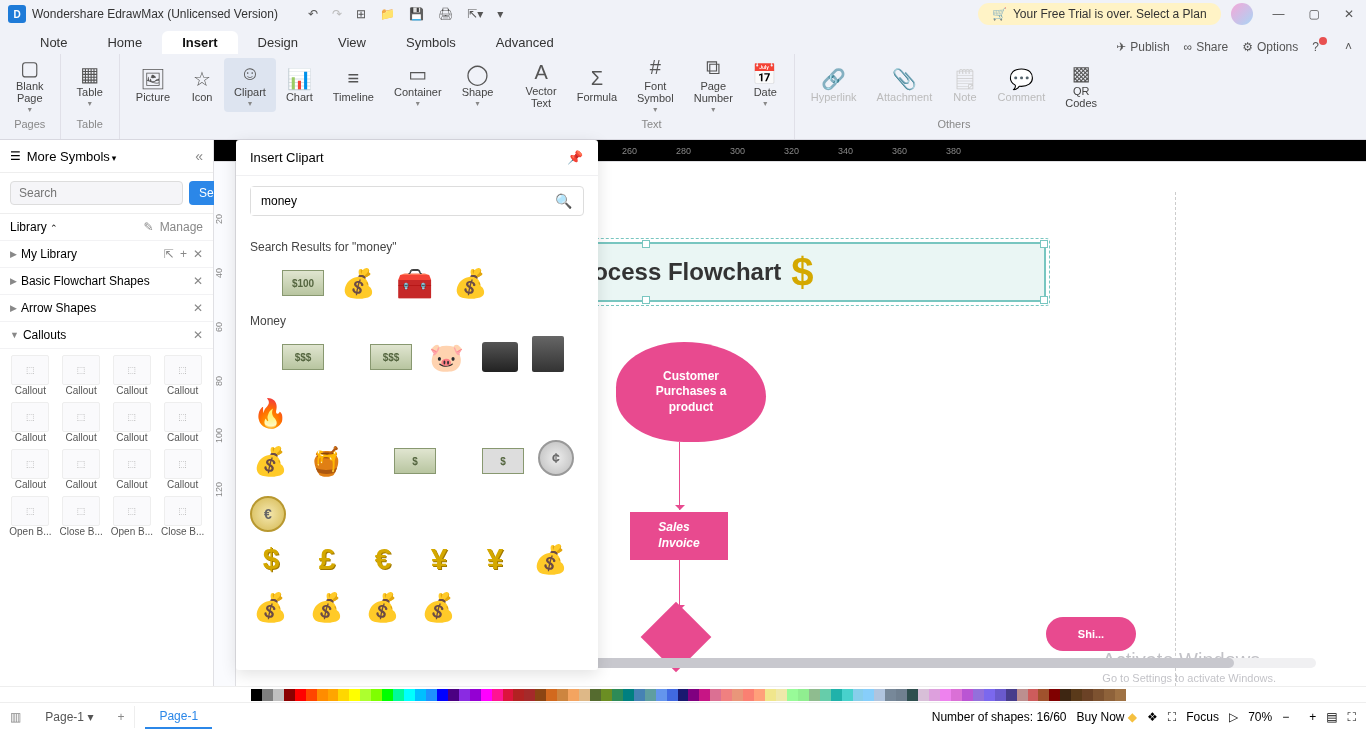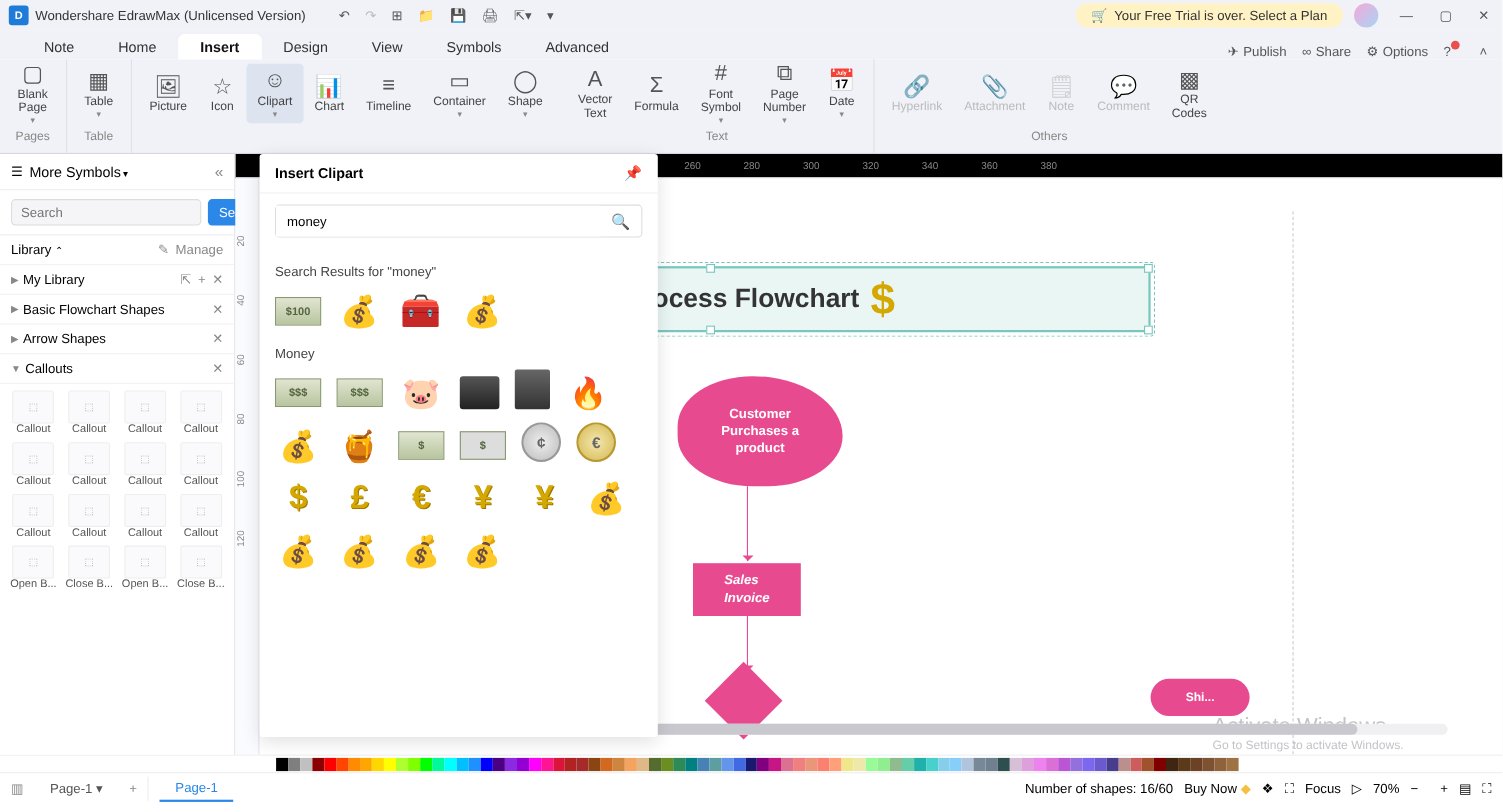--- a/index.html
+++ b/index.html
@@ -79,30 +79,30 @@
 .handle { position:absolute; width:8px; height:8px; background:#fff; border:1px solid #78c6c0; }
 .shape-ellipse { position:absolute; left:380px; top:180px; width:150px; height:100px; background:#e84a8f; border-radius:50% 60% 50% 50%; color:#fff; display:flex; flex-direction:column; align-items:center; justify-content:center; font-size:12px; font-weight:bold; text-align:center; line-height:1.3; }
 .shape-rect { position:absolute; left:394px; top:350px; width:98px; height:48px; background:#e84a8f; color:#fff; display:flex; flex-direction:column; align-items:center; justify-content:center; font-size:12px; font-weight:bold; line-height:1.3;font-style:italic; }
 .shape-diam { position:absolute; left:415px; top:450px; width:50px; height:50px; background:#e84a8f; transform:rotate(45deg); }
 .shape-ship { position:absolute; left:810px; top:455px; width:90px; height:34px; background:#e84a8f; border-radius:20px; color:#fff; font-size:11px; font-weight:bold; display:flex; align-items:center; justify-content:center; }
 .arrow-v { position:absolute; width:1px; background:#e84a8f; }
 .arrow-v::after { content:""; position:absolute; bottom:-5px; left:-4px; border:5px solid transparent; border-top-color:#e84a8f; }
 
 
 .clipart { position:absolute; left:236px; top:0; width:362px; bottom:16px; background:#fff; box-shadow:0 4px 16px rgba(0,0,0,.12); z-index:200; display:flex; flex-direction:column; border-radius:3px; }
-.clipart .hdr { display:flex; align-items:center; padding:10px 14px; font-size:13px; font-weight:700; border-bottom:1px solid #f0f0f2; }
+.clipart .hdr { display:flex; align-items:center; padding:10px 14px; font-size:13px; font-weight:400; border-bottom:1px solid #f0f0f2; }
 .clipart .hdr .pin { margin-left:auto; color:#555; cursor:pointer; }
 .clipart .srch { display:flex; margin:10px 14px; border:1px solid #ddd; border-radius:4px; align-items:center; }
 .clipart .srch input { flex:1; border:none; padding:7px 10px; font-size:12px; outline:none; }
 .clipart .srch .sico { padding:0 10px; color:#888; cursor:pointer; font-size:14px; }
 .clipart .body { flex:1; overflow:auto; padding:4px 14px; }
 .clipart .sec { font-size:12px; color:#444; margin:10px 0 8px; }
 .clip-grid { display:flex; flex-wrap:wrap; gap:14px; margin-bottom:6px; }
 .clip { width:42px; height:42px; display:flex; align-items:center; justify-content:center; cursor:pointer; font-size:28px; }
-.clip.cash { background:linear-gradient(#e0e5d0,#b8c5a0); border:1px solid #889870; font-size:10px; color:#556640; font-weight:bold; height:26px; margin-top:8px; }
+.clip.cash { background:linear-gradient(#e0e5d0,#b8c5a0); border:1px solid #889870; font-size:10px; color:#556640; font-weight:bold; height:26px; margin-top:8px;margin-left:32px; }
 .clip.bag { }
 .clip.chest { font-size:30px; }
 .clip.coin { width:36px; height:36px; border-radius:50%; background:radial-gradient(#eee,#bbb); border:2px solid #999; font-size:14px; font-weight:bold; color:#666; }
 .clip.goldsym { color:#d4a800; font-size:30px; font-weight:bold; text-shadow:1px 1px 0 #a07800; }
 .clip.piggy { color:#e8a030; }
 .clip.wallet { width:36px; height:30px; background:linear-gradient(#555,#222); border-radius:3px; margin-top:6px; }
 .clip.safe { width:32px; height:36px; background:linear-gradient(#666,#333); border-radius:2px; }
 .clip.potfire { color:#d89020; }
 
 

